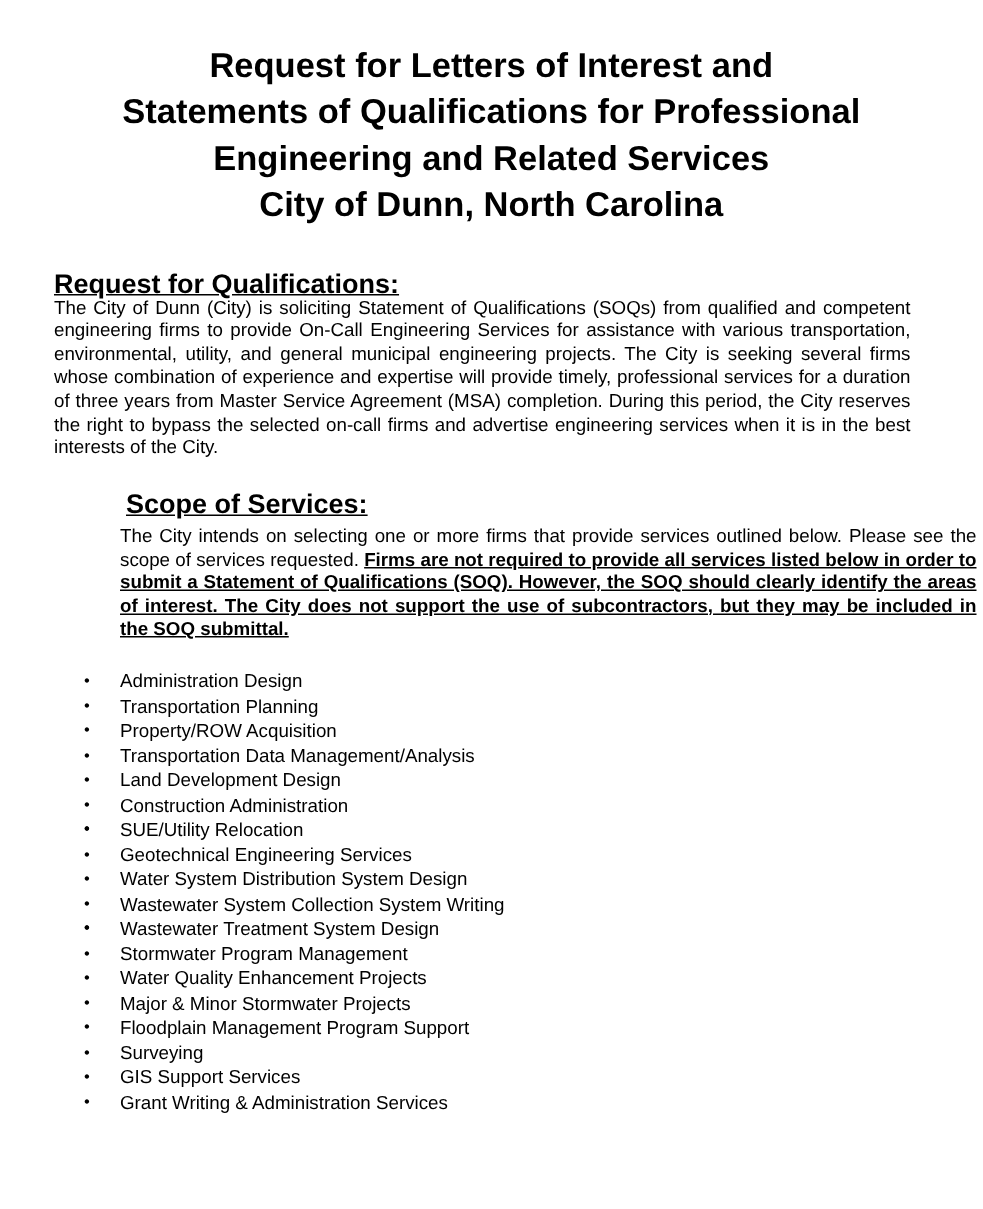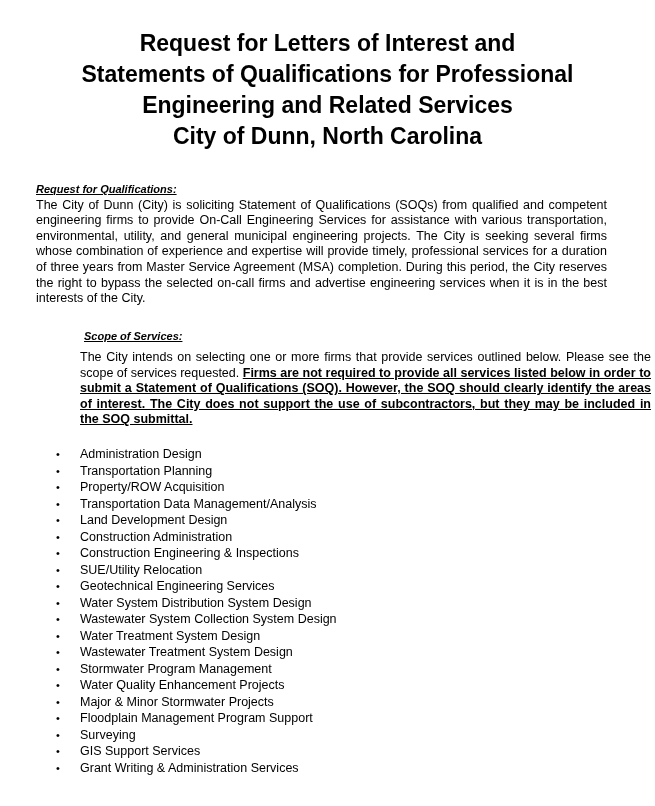--- a/index.html
+++ b/index.html
@@ -3,21 +3,21 @@
   <meta charset="utf-8">
   <style>
     html, body { margin: 0; padding: 0; background: #ffffff; }
     body { width: 655px; height: 806px; position: relative; overflow: hidden; color: #000; font-family: "Liberation Sans", sans-serif; }
     .title {
       position: absolute; left: 0; top: 28px; width: 655px;
       text-align: center; font-weight: bold; font-size: 23px; line-height: 31px;
     }
     .title div { white-space: nowrap; }
     .section { position: absolute; left: 36px; width: 571px; font-size: 12.5px; line-height: 15.6px; }
-    .heading { font-weight: bold; text-decoration: underline; font-size: 11px; font-style: italic; }
+    .heading { font-weight: bold; text-decoration: underline; font-size: 18px; }
     .para { text-align: justify; }
     .para .emph { font-weight: bold; text-decoration: underline; }
     #rfq { top: 182px; }
     #scope-heading { top: 329px; margin-left: 48px; }
     #scope-para { top: 350px; margin-left: 44px; }
     ul.services {
       position: absolute; left: 36px; top: 446px; margin: 0; padding: 0; list-style: none;
       font-size: 12.5px; line-height: 16.5px;
     }
     ul.services li { position: relative; padding-left: 44px; white-space: nowrap; }
@@ -44,26 +44,26 @@
 
 <div class="section para" id="scope-para"><span>The City intends on selecting one or more firms that provide services outlined below.  Please see the scope of services requested. </span><span class="emph">Firms are not required to provide all services listed below in order to submit a Statement of Qualifications (SOQ).  However, the SOQ should clearly identify the areas of interest. The City does not support the use of subcontractors, but they may be included in the SOQ submittal.</span></div>
 
 <ul class="services" id="services-list">
     <li><span class="bullet">•</span><span>Administration Design</span></li>
     <li><span class="bullet">•</span><span>Transportation Planning</span></li>
     <li><span class="bullet">•</span><span>Property/ROW Acquisition</span></li>
     <li><span class="bullet">•</span><span>Transportation Data Management/Analysis</span></li>
     <li><span class="bullet">•</span><span>Land Development Design</span></li>
     <li><span class="bullet">•</span><span>Construction Administration</span></li>
-    <li><span class="bullet">•</span><span>Construction Engineering &amp; Inspections</span></li>
+    <li><span class="bullet">•</span></li>
     <li><span class="bullet">•</span><span>SUE/Utility Relocation</span></li>
     <li><span class="bullet">•</span><span>Geotechnical Engineering Services</span></li>
     <li><span class="bullet">•</span><span>Water System Distribution System Design</span></li>
-    <li><span class="bullet">•</span><span>Wastewater System Collection System Design</span></li>
-    <li><span class="bullet">•</span><span>Water Treatment System Design</span></li>
+    <li><span class="bullet">•</span><span>Wastewater System Collection System Writing</span></li>
+    <li><span class="bullet">•</span></li>
     <li><span class="bullet">•</span><span>Wastewater Treatment System Design</span></li>
     <li><span class="bullet">•</span><span>Stormwater Program Management</span></li>
     <li><span class="bullet">•</span><span>Water Quality Enhancement Projects</span></li>
     <li><span class="bullet">•</span><span>Major &amp; Minor Stormwater Projects</span></li>
     <li><span class="bullet">•</span><span>Floodplain Management Program Support</span></li>
     <li><span class="bullet">•</span><span>Surveying</span></li>
     <li><span class="bullet">•</span><span>GIS Support Services</span></li>
     <li><span class="bullet">•</span><span>Grant Writing &amp; Administration Services</span></li>
   </ul>
 

